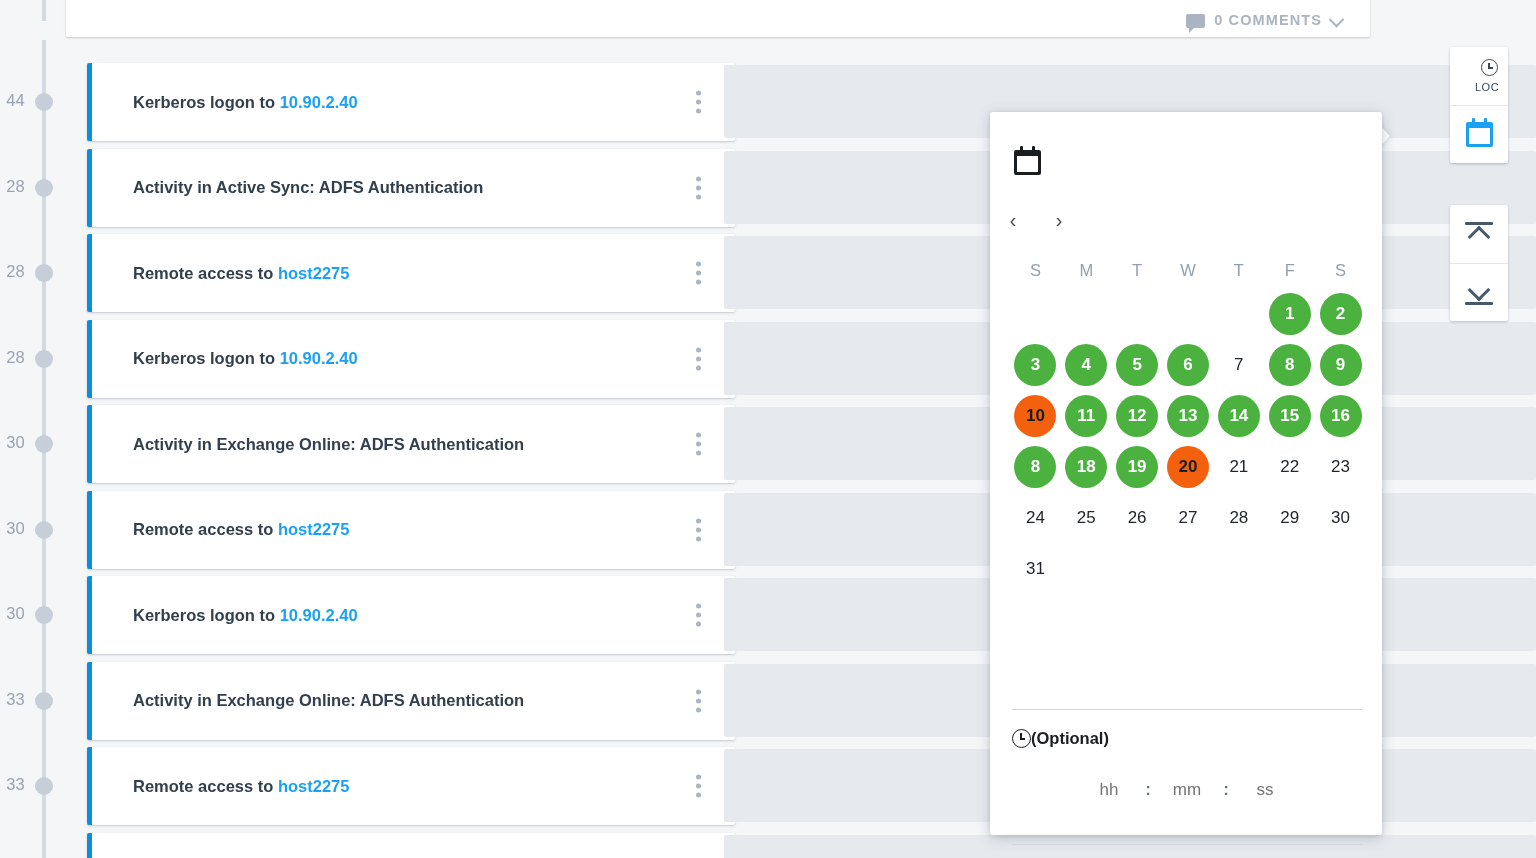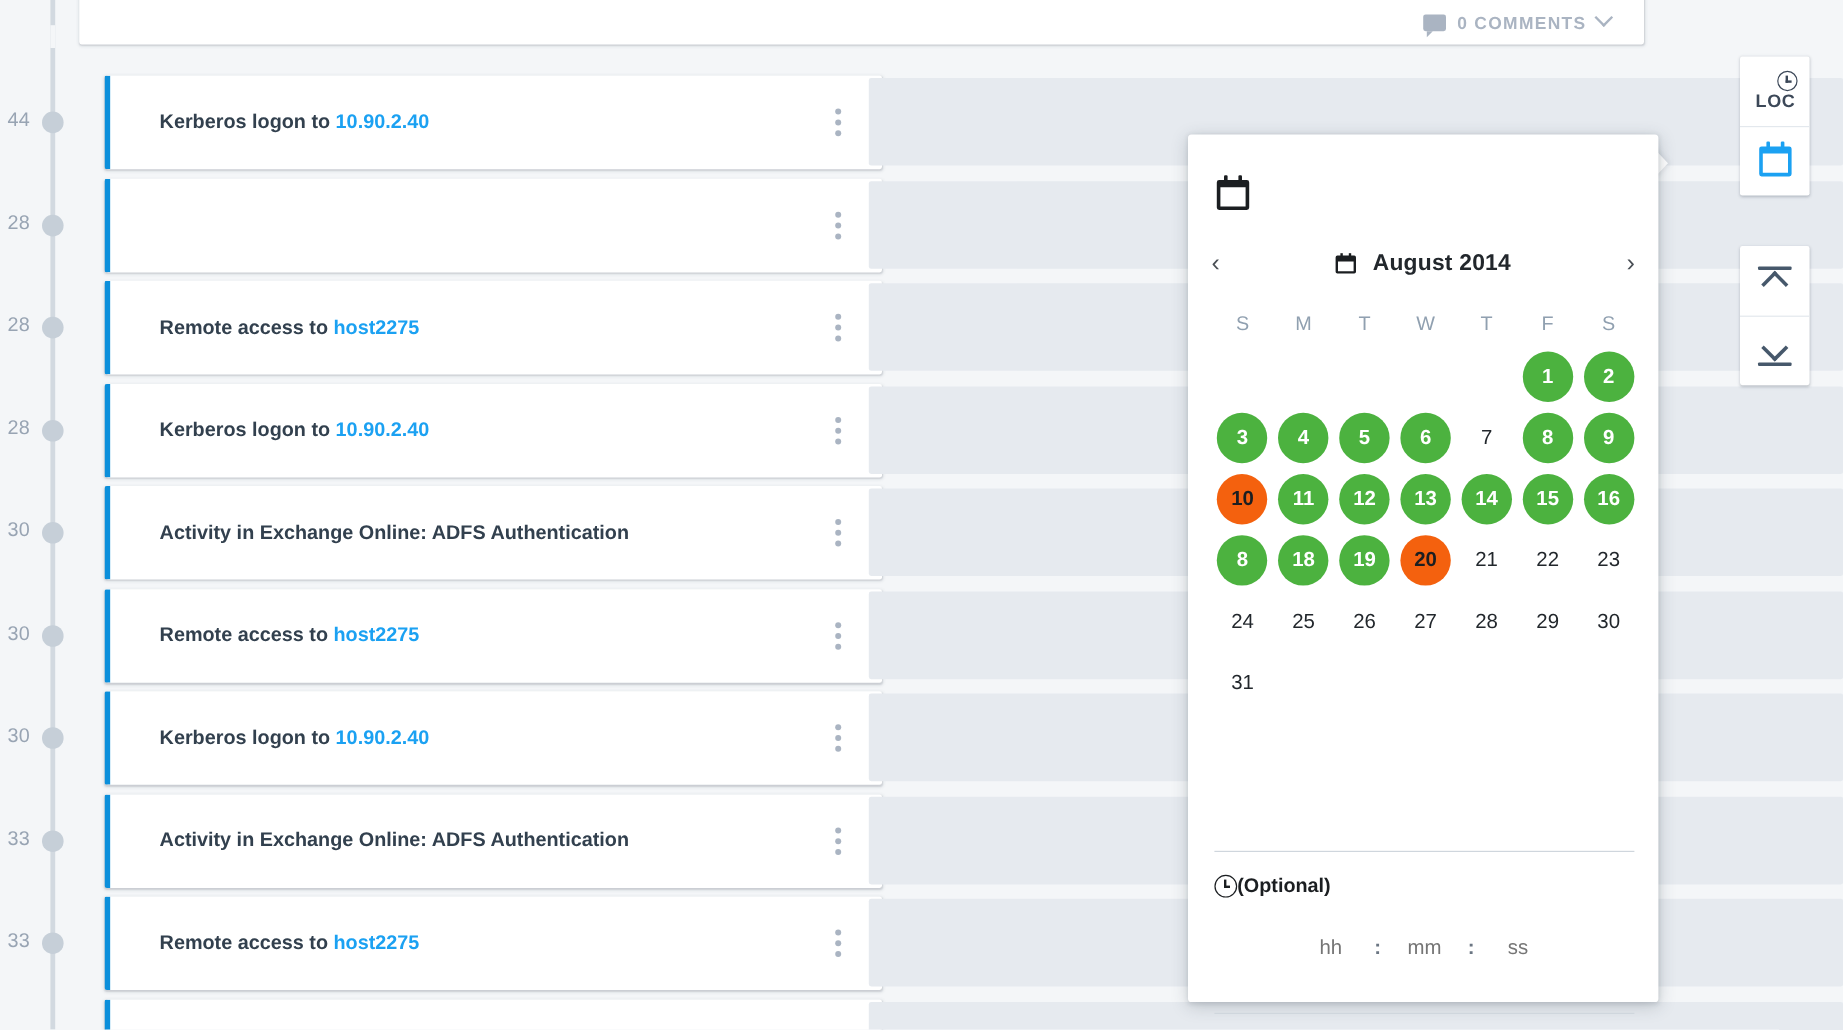--- a/index.html
+++ b/index.html
@@ -28,21 +28,21 @@
     height: 97px;
     background: #ffffff;
     border-radius: 2px;
     box-shadow: 0 1px 3px rgba(60,72,88,0.16), 0 1px 1px rgba(60,72,88,0.10);
   }
   .comments-bar {
     position: absolute;
     right: 28px;
     bottom: 9px;
     display: flex;
-    align-items: flex-start;
+    align-items: flex-end;
     gap: 9px;
     cursor: pointer;
   }
   .comment-bubble {
     width: 19px; height: 14px;
     background: #aab4c2;
     border-radius: 2px;
     position: relative;
   }
   .comment-bubble::after {
@@ -167,23 +167,23 @@
     align-items: center;
     justify-content: center;
     cursor: pointer;
     position: relative;
   }
   .tool-btn + .tool-btn { border-top: 1px solid #e3e8ed; }
 
   .loc-wrap { position: relative; width: 40px; height: 34px; }
   .loc-text {
     position: absolute;
-    left: 4px; bottom: 0;
-    font-size: 15px;
-    font-weight: bold;
+    left: 16px; bottom: 0;
+    font-size: 11px;
+    font-weight: normal;
     letter-spacing: 0.5px;
     color: #3c4858;
   }
   .loc-clock {
     position: absolute;
     right: 1px; top: 0;
     width: 17px; height: 17px;
     border: 1.7px solid #3c4858;
     border-radius: 50%;
     background: #fff;
@@ -428,20 +428,21 @@
         <div class="evt-menu">
           <i></i>
           <i></i>
           <i></i>
         </div>
       </div>
       <div class="skel" style="top: 65px;"></div>
       <div class="rail-dot" style="top: 178.5px;"></div>
       <div class="ts" style="top: 176.5px;">28</div>
       <div class="evt" style="top: 148.5px;">
+        <div class="evt-text">Activity in Active Sync: ADFS Authentication</div>
         <div class="evt-menu">
           <i></i>
           <i></i>
           <i></i>
         </div>
       </div>
       <div class="skel" style="top: 150.5px;"></div>
       <div class="rail-dot" style="top: 264px;"></div>
       <div class="ts" style="top: 262px;">28</div>
       <div class="evt" style="top: 234px;">
@@ -550,24 +551,20 @@
     </div>
   </div>
 
   <div class="picker-notch"></div>
   <div class="picker">
 
     <span class="picker-icon"></span>
 
     <div class="month-row">
       <div class="nav-arrow">‹</div>
-      <div class="month-center">
-        <span class="mini-cal"></span>
-        <span class="month-label">August 2014</span>
-      </div>
       <div class="nav-arrow">›</div>
     </div>
 
     <div class="cal-grid">
       <div class="cal-row" id="dow-row">
           <div class="dow">S</div>
           <div class="dow">M</div>
           <div class="dow">T</div>
           <div class="dow">W</div>
           <div class="dow">T</div>

